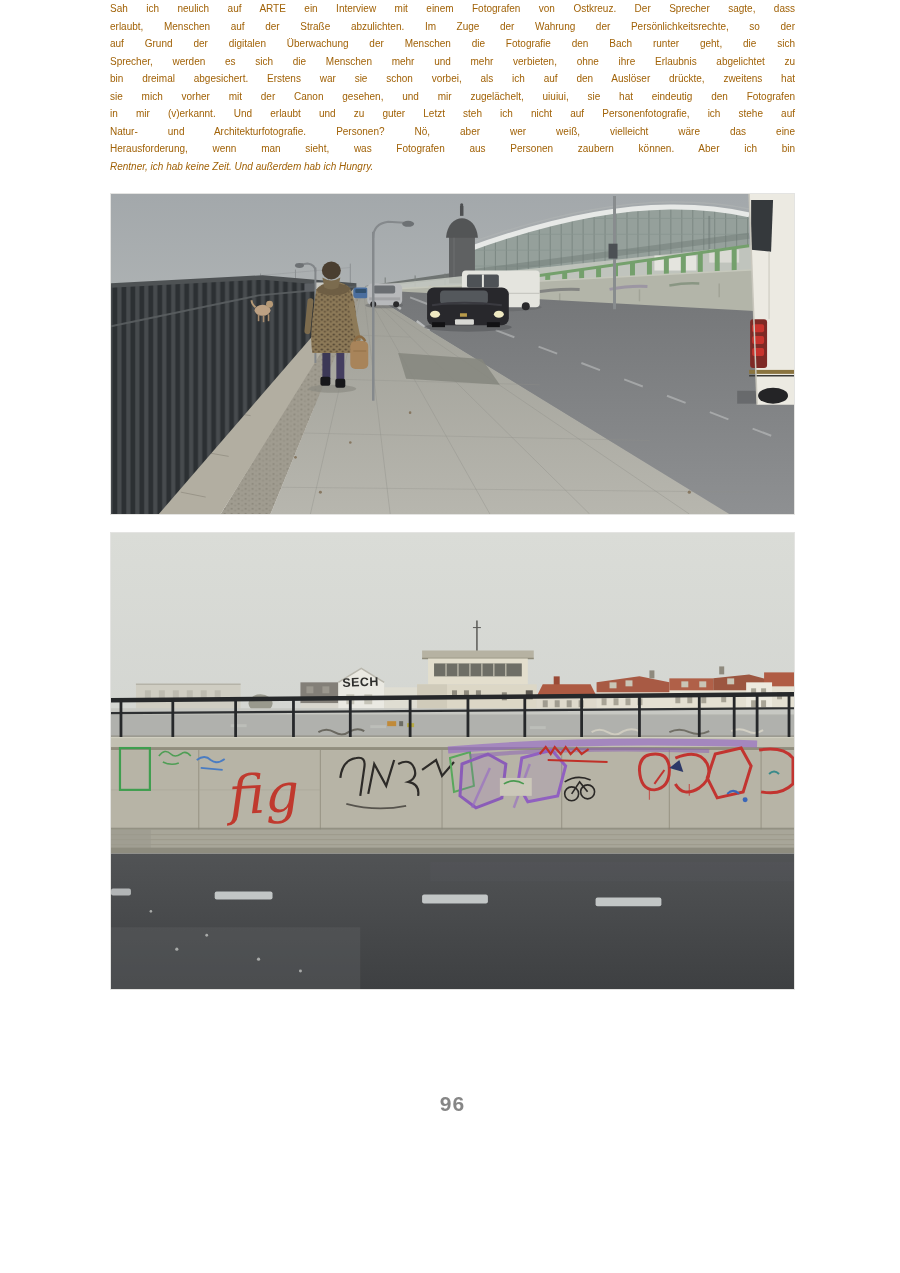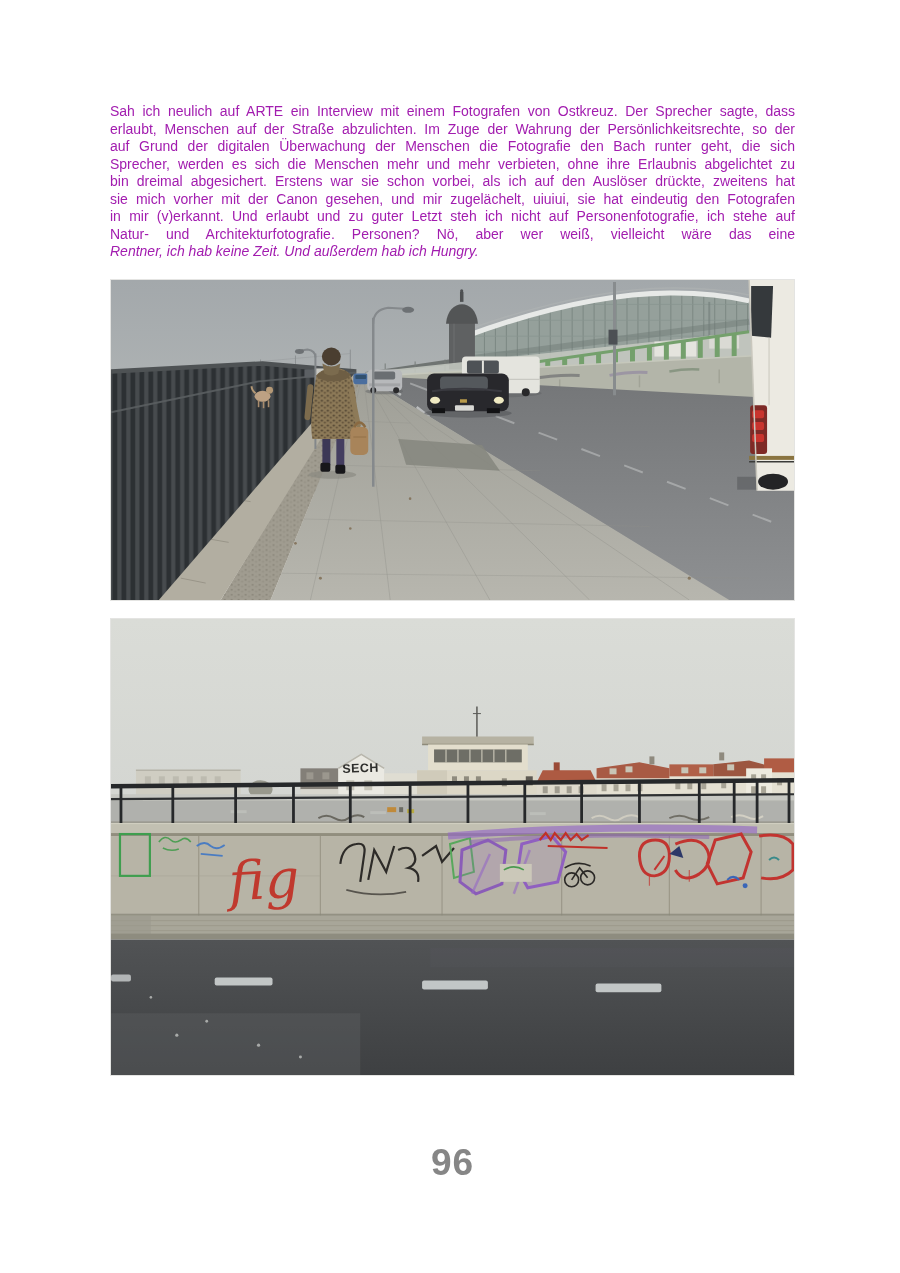--- a/index.html
+++ b/index.html
@@ -1,40 +1,41 @@
 <!DOCTYPE html>
 <html><head>
 <meta charset="utf-8">
 <style>
   html,body{margin:0;padding:0;background:#ffffff;}
   body{width:900px;height:1273px;overflow:hidden;font-family:"Liberation Sans",sans-serif;}
   .page{width:685px;margin-left:110px;}
-  .body-text{padding-top:103px;font-size:14px;line-height:17.5px;color:#a21caf;}
+  .body-text{font-size:10px;line-height:17.5px;color:#a16207;}
   .jline{text-align:justify;text-align-last:justify;white-space:normal;}
   .jline.last{text-align-last:left;font-style:italic;}
   .photo{display:block;width:685px;margin:0;border:1px solid #e4e4e2;box-sizing:border-box;}
   .photo1{margin-top:18px;height:322px;}
   .photo2{margin-top:17px;height:458px;}
   .photo svg{display:block;}
-  .page-number{margin-top:66px;text-align:center;font-size:37px;font-weight:bold;color:#868686;letter-spacing:1px;}
+  .page-number{margin-top:102px;text-align:center;font-size:21px;font-weight:bold;color:#868686;letter-spacing:1px;}
 </style>
 </head>
 <body>
 
 <main class="page">
 
   <div class="body-text">
     <div class="jline">Sah ich neulich auf ARTE ein Interview mit einem Fotografen von Ostkreuz. Der Sprecher sagte, dass</div>
     <div class="jline">erlaubt, Menschen auf der Straße abzulichten. Im Zuge der Wahrung der Persönlichkeitsrechte, so der</div>
     <div class="jline">auf Grund der digitalen Überwachung der Menschen die Fotografie den Bach runter geht, die sich</div>
     <div class="jline">Sprecher, werden es sich die Menschen mehr und mehr verbieten, ohne ihre Erlaubnis abgelichtet zu</div>
     <div class="jline">bin dreimal abgesichert. Erstens war sie schon vorbei, als ich auf den Auslöser drückte, zweitens hat</div>
     <div class="jline">sie mich vorher mit der Canon gesehen, und mir zugelächelt, uiuiui, sie hat eindeutig den Fotografen</div>
     <div class="jline">in mir (v)erkannt. Und erlaubt und zu guter Letzt steh ich nicht auf Personenfotografie, ich stehe auf</div>
     <div class="jline">Natur- und Architekturfotografie. Personen? Nö, aber wer weiß, vielleicht wäre das eine</div>
+    <div class="jline">Herausforderung, wenn man sieht, was Fotografen aus Personen zaubern können. Aber ich bin</div>
     <div class="jline last">Rentner, ich hab keine Zeit. Und außerdem hab ich Hungry.</div>
   </div>
 
   <figure class="photo photo1">
     <svg width="683" height="320" viewBox="0 0 685 322" preserveAspectRatio="none">
       <defs>
         <linearGradient id="p1sky" x1="0" y1="0" x2="0" y2="1">
           <stop offset="0" stop-color="#a3a8ab"></stop>
             <stop offset="1" stop-color="#b8bcbb"></stop>
         </linearGradient>

